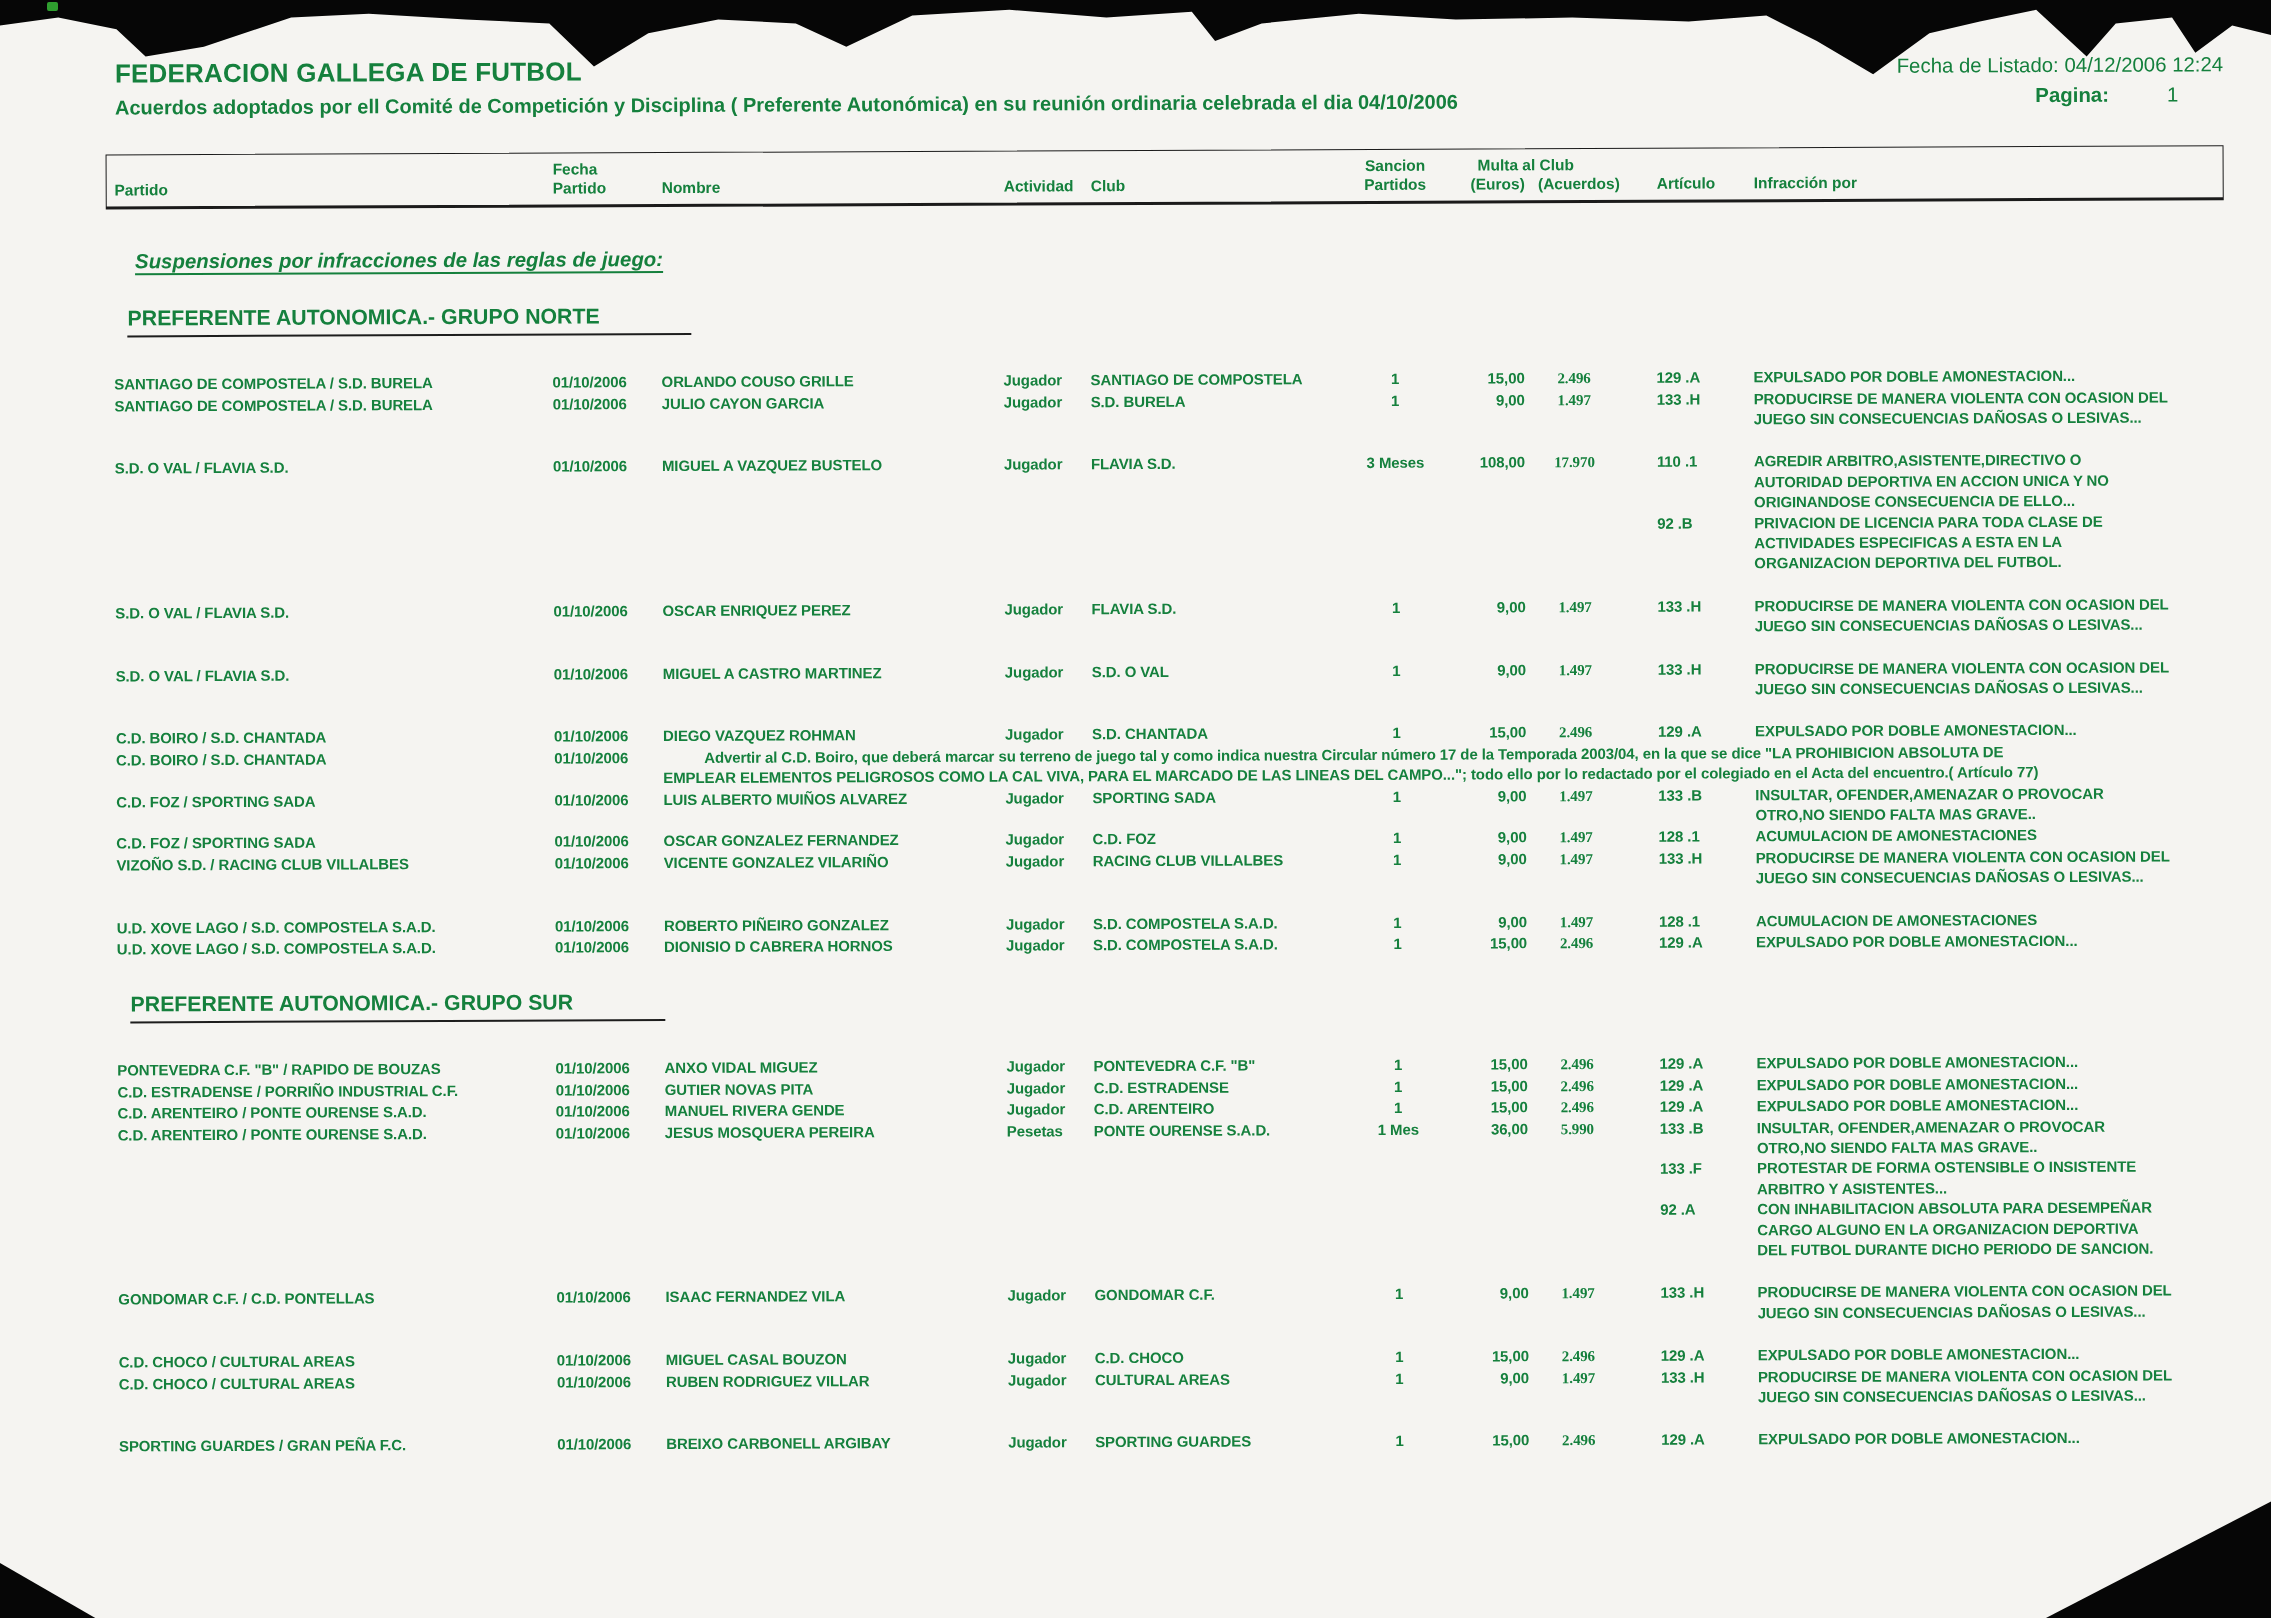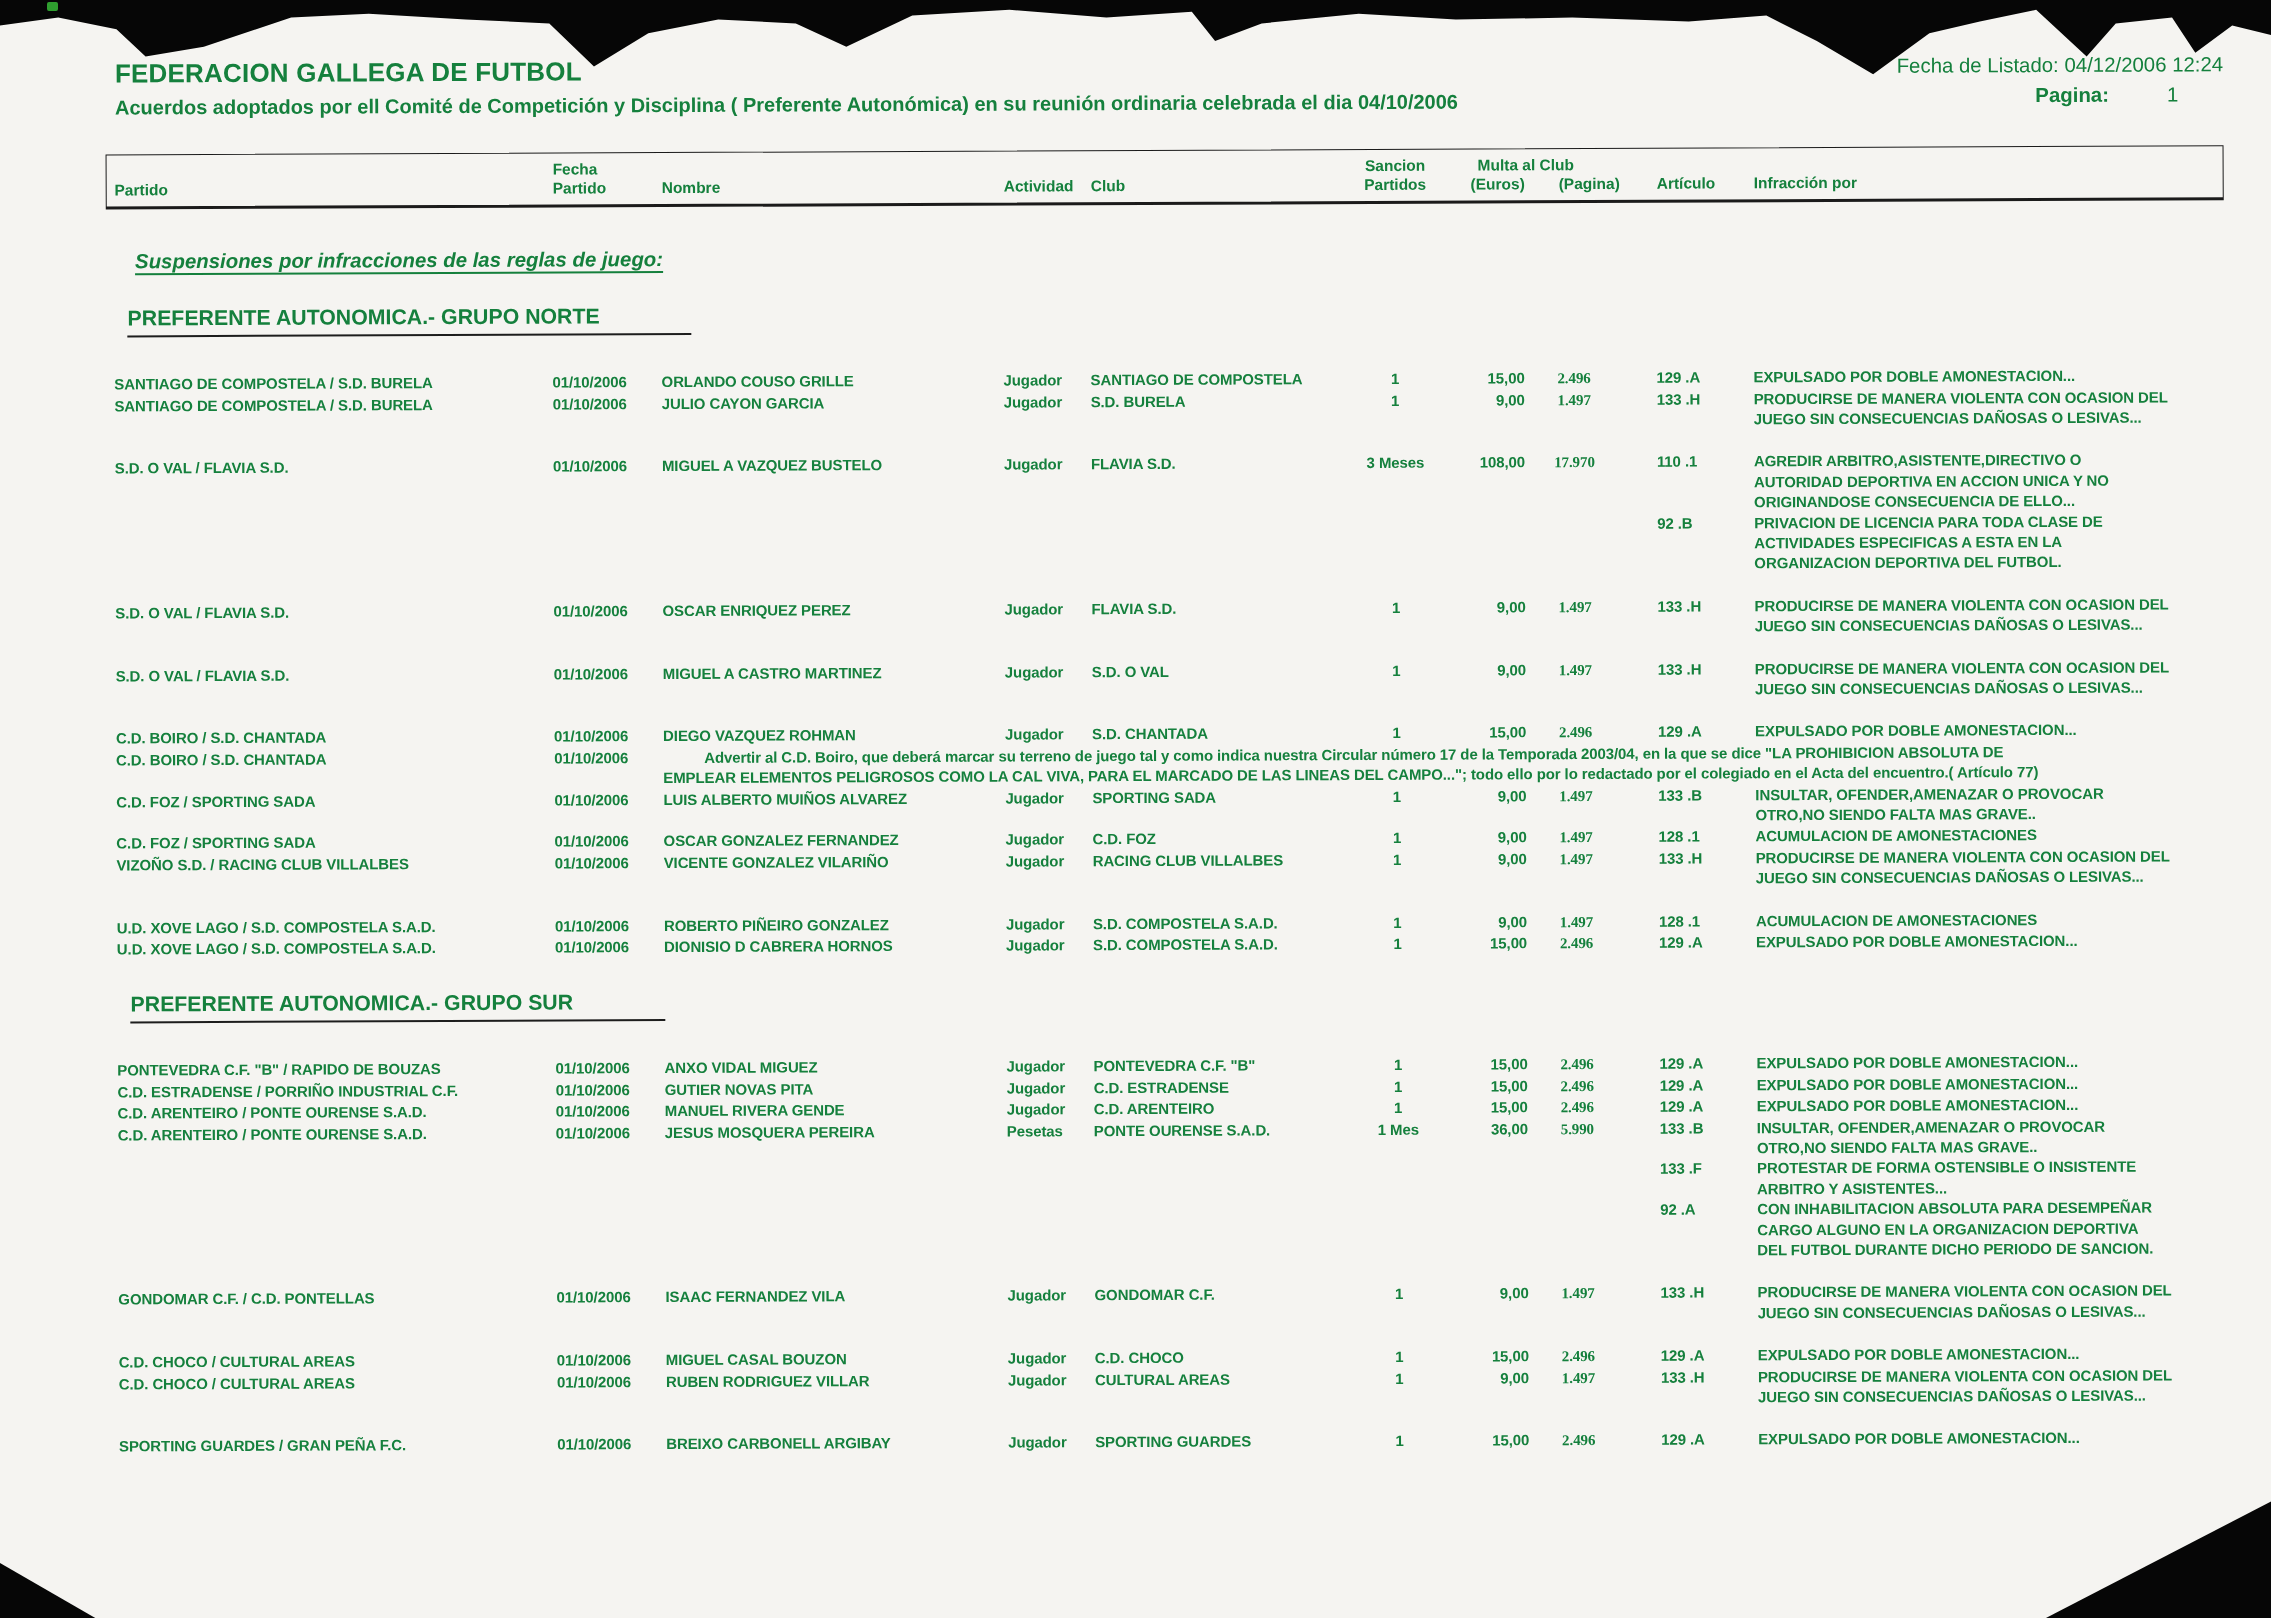--- a/index.html
+++ b/index.html
@@ -102,21 +102,21 @@
           <div class="hc bottom">Actividad</div>
           <div class="hc bottom">Club</div>
           <div class="hc two-line hc-sancion">
             <span>Sancion</span>
             <span>Partidos</span>
           </div>
           <div class="hc hc-multa">
             <span class="multa-top">Multa al Club</span>
             <span class="multa-sub">
               <span class="sub-euros">(Euros)</span>
-              <span class="sub-pesetas">(Pagina)</span>
+              <span class="sub-pesetas">(Acuerdos)</span>
             </span>
           </div>
           <div class="hc hc-artinf">
             <span class="hc-articulo">Artículo</span>
             <span>Infracción por</span>
           </div>
         </div>
       </div>
 
       <div class="section-title">Suspensiones por infracciones de las reglas de juego:</div>

